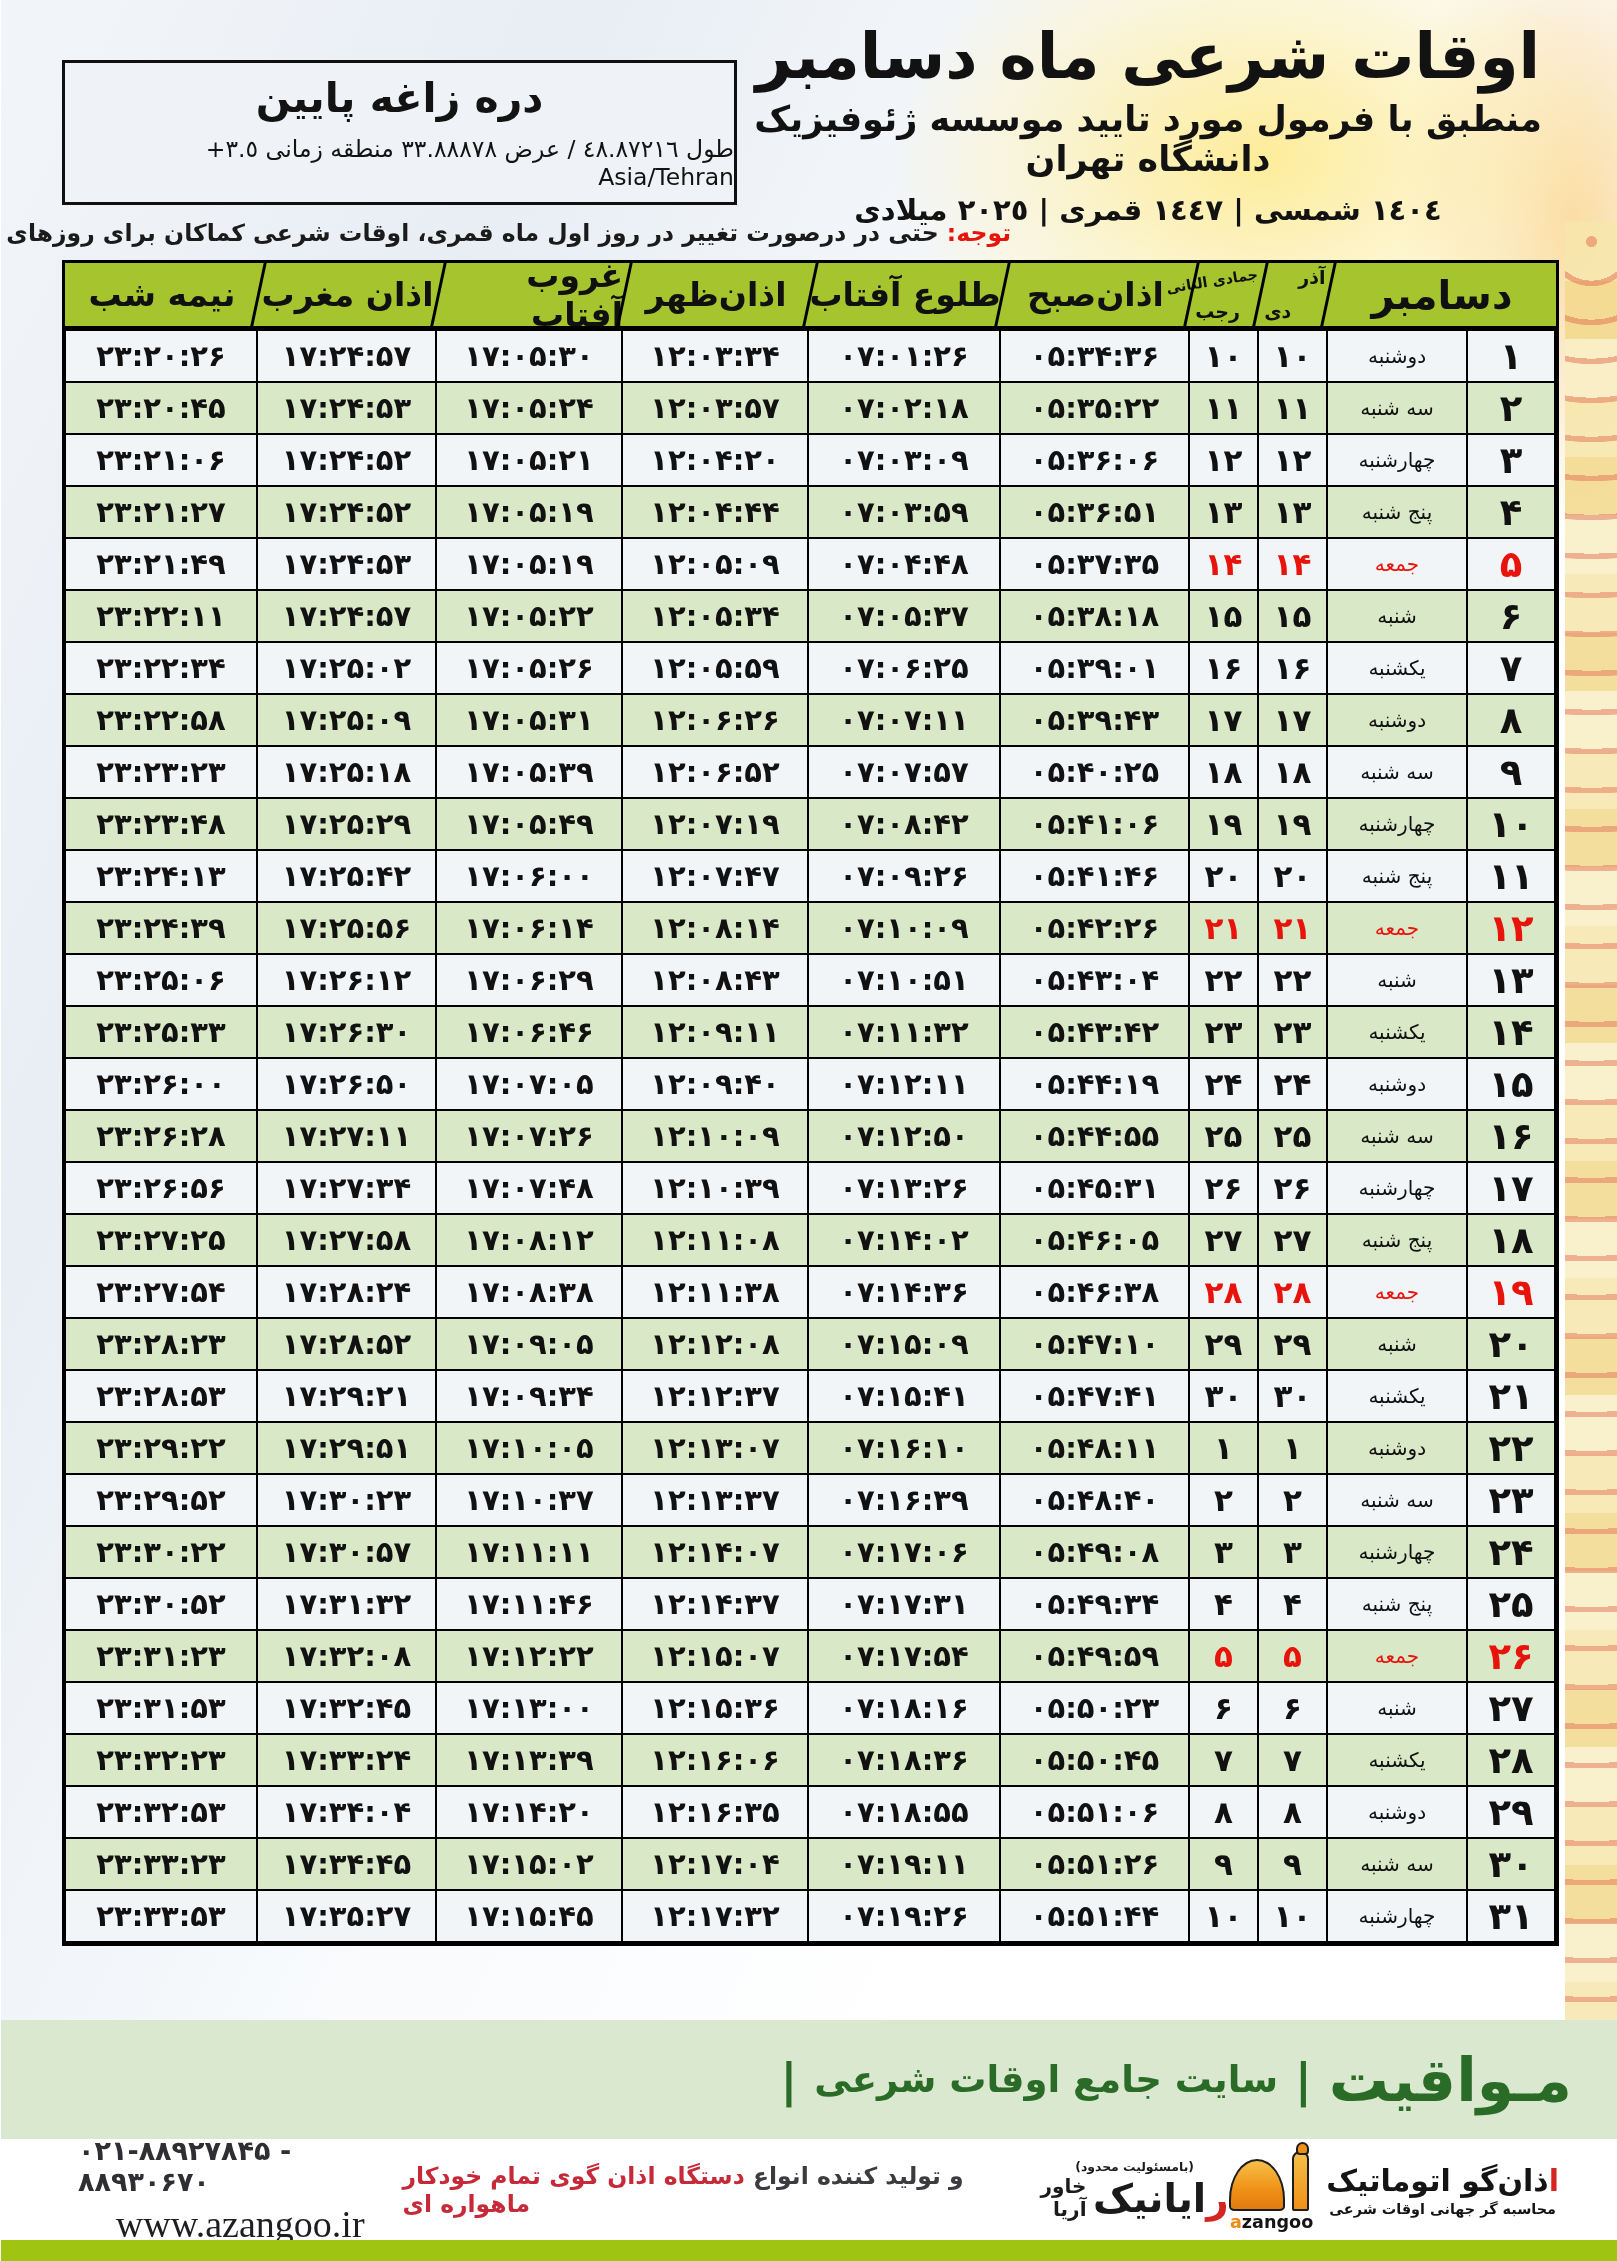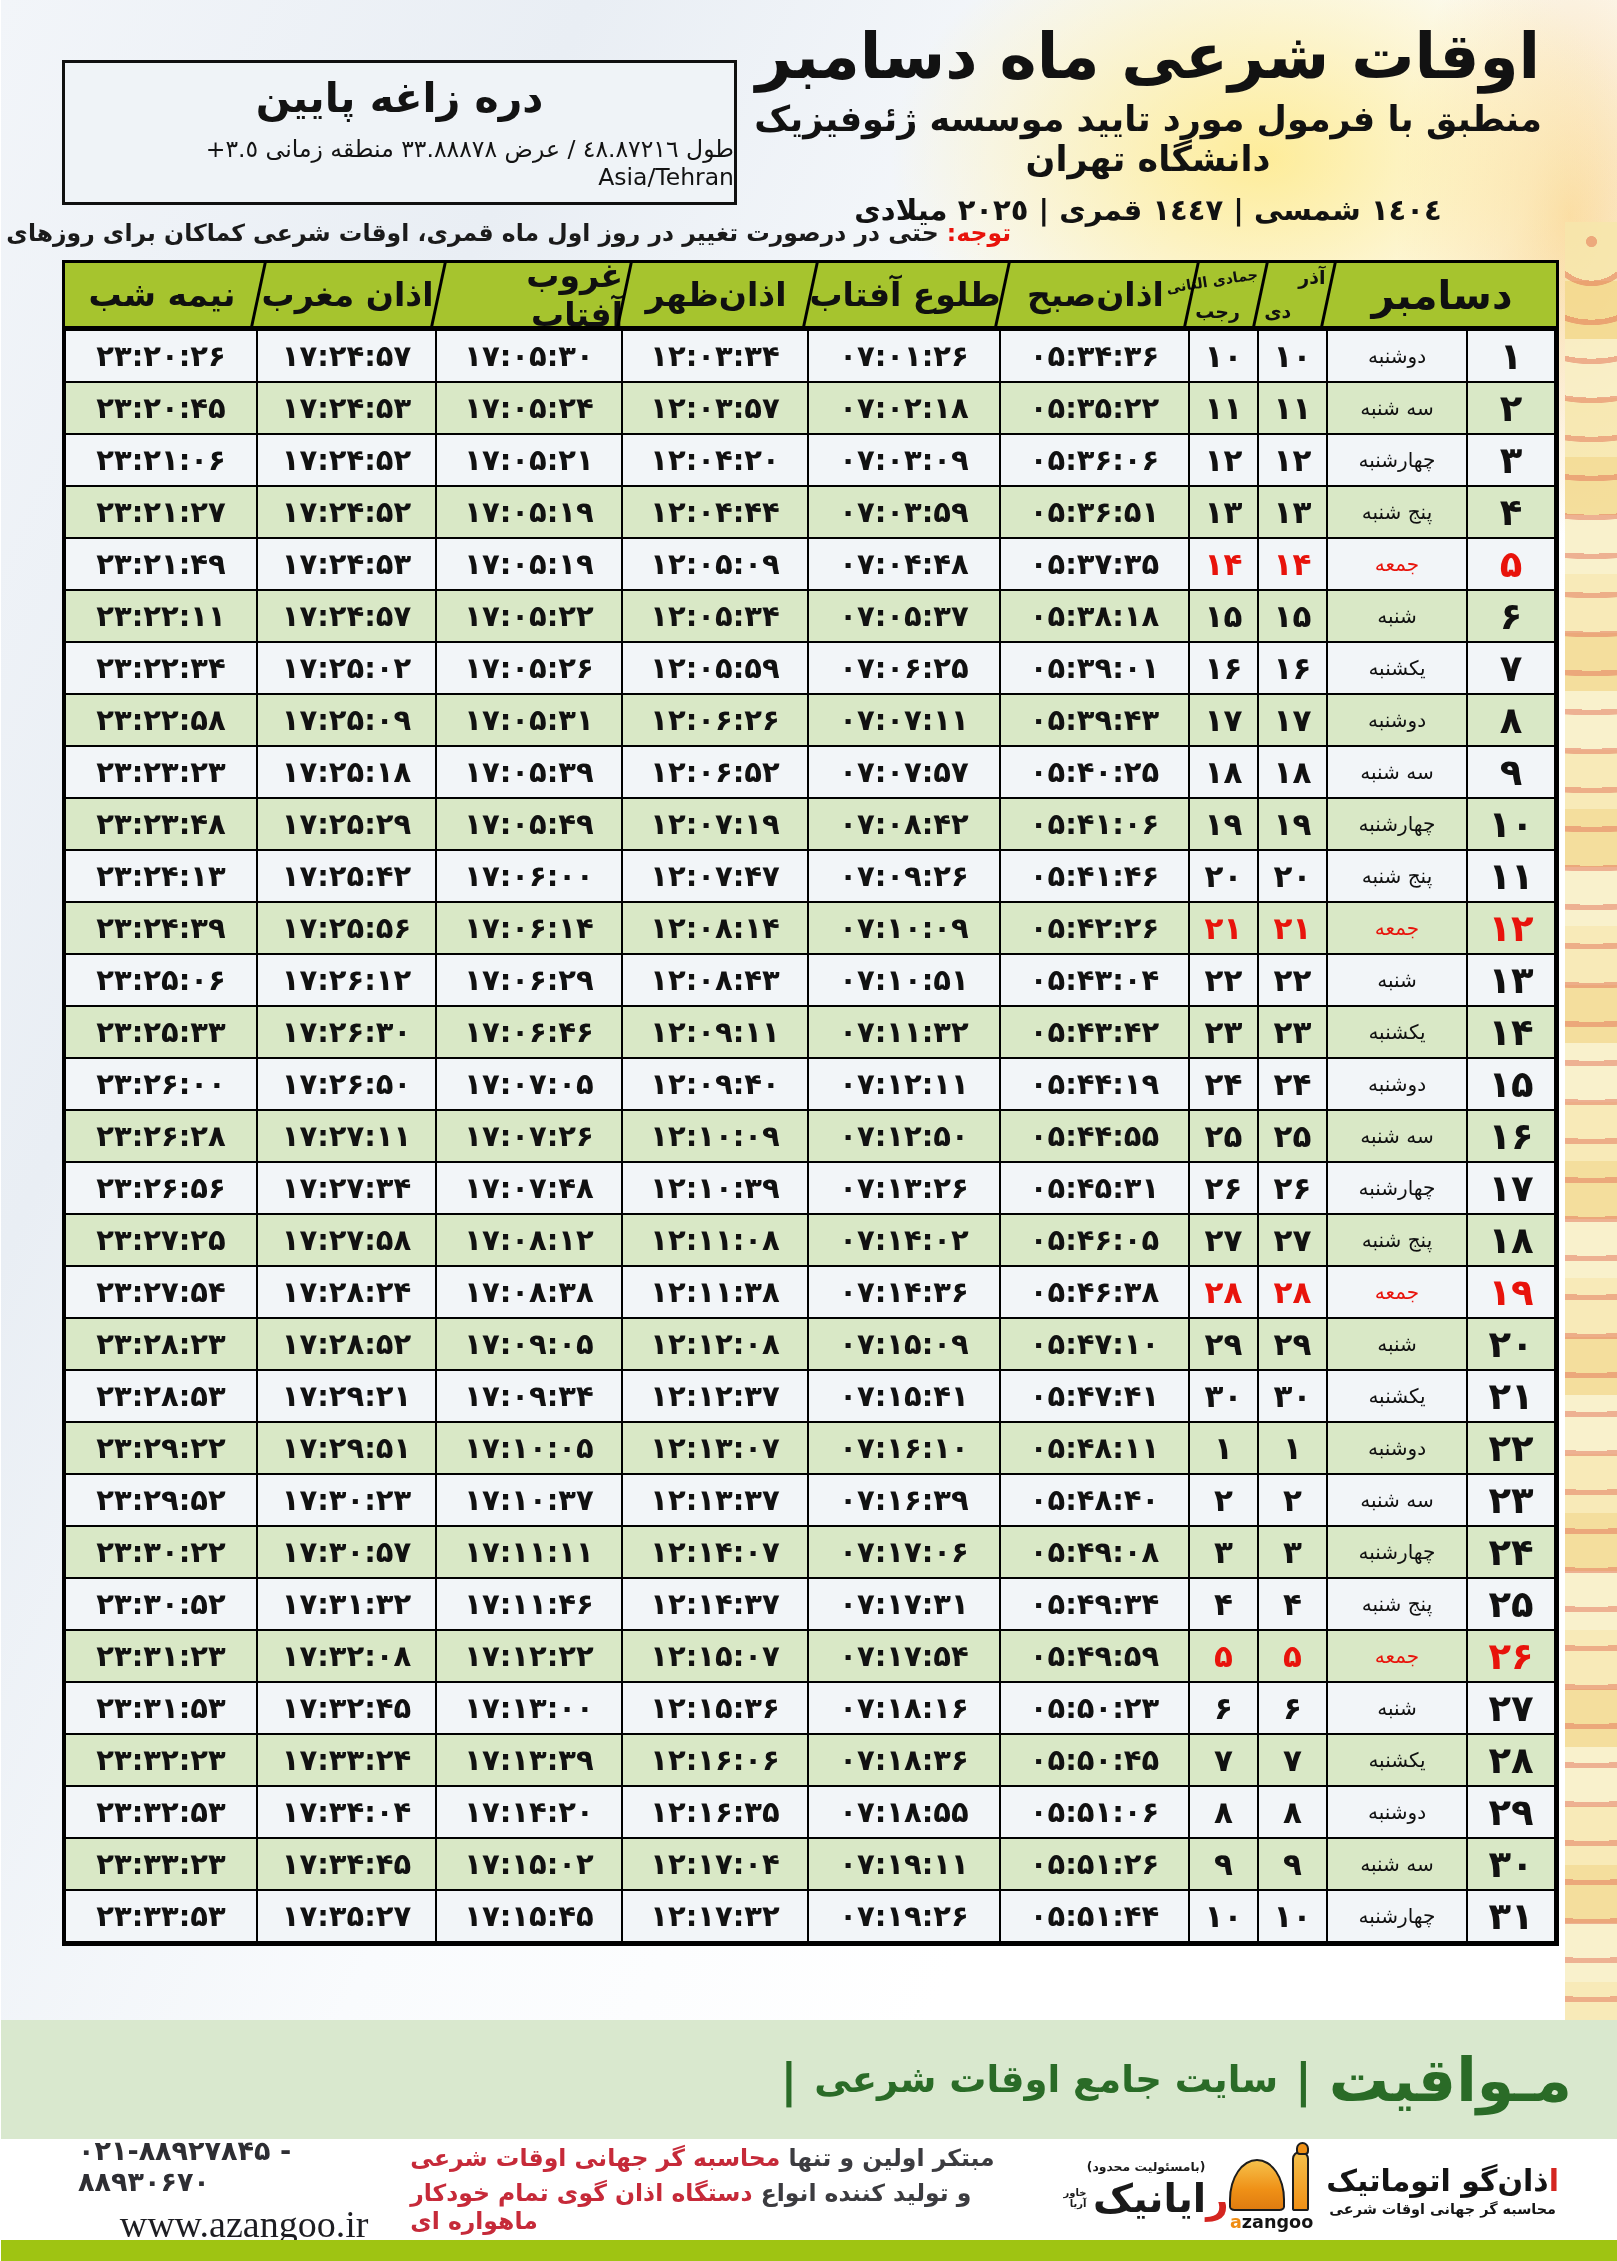--- a/index.html
+++ b/index.html
@@ -70,21 +70,21 @@
   .phones{font-size:27px;font-weight:bold;color:#2e2e33;direction:ltr;}
   .site{font-size:38px;color:#1d1d22;font-family:"Liberation Serif","DejaVu Serif",serif;direction:ltr;}
   .promo{display:flex;flex-direction:column;align-items:flex-end;gap:6.5px;order:3;
     font-size:23.5px;font-weight:bold;line-height:1.2;color:#3c3c40;text-align:left;}
   .promo .red{color:#c62a39;}
   .rayanik{display:flex;flex-direction:column;align-items:center;order:2;color:#1a1a1a;}
   .ray-note{font-size:12.4px;font-weight:bold;margin-bottom:1.3px;}
   .ray-main{display:flex;align-items:center;gap:6.5px;}
   .ray-word{font-size:39px;font-weight:bold;}
   .ray-word .red{color:#d42520;}
-  .ray-sub{display:flex;flex-direction:column;font-size:10px;font-weight:bold;line-height:1.15;}
+  .ray-sub{display:flex;flex-direction:column;font-size:20px;font-weight:bold;line-height:1.15;}
   .azangoo{display:flex;align-items:center;gap:11.7px;order:1;}
   .az-texts{display:flex;flex-direction:column;align-items:center;gap:2.6px;color:#141414;}
   .az-title{font-size:30px;font-weight:bold;white-space:nowrap;}
   .az-title .red{color:#d42520;}
   .az-sub{font-size:14.4px;font-weight:bold;}
   .az-iconbox{display:flex;flex-direction:column;align-items:center;}
   .az-icon{position:relative;width:86px;height:63px;}
   .dome{position:absolute;left:0;bottom:0;width:56px;height:52px;background:linear-gradient(180deg,#f6c04a,#ef9016 60%,#e07c10);
     border:2px solid #1d1d1d;border-radius:50% 50% 10% 10% / 78% 78% 8% 8%;box-sizing:border-box;}
   .minaret{position:absolute;right:5.2px;bottom:0;width:17px;height:60px;background:linear-gradient(180deg,#f6c04a,#ef9016);
@@ -541,21 +541,20 @@
       <span class="mv-div">|</span>
     </div>
   </div>
 
   <div class="foot-white">
     <div class="contact">
       <div class="phones">۰۲۱-۸۸۹۲۷۸۴۵ - ۸۸۹۳۰۶۷۰</div>
       <div class="site">www.azangoo.ir</div>
     </div>
     <div class="promo">
-      <div><span>مبتکر اولین و تنها </span><span class="red">محاسبه گر جهانی اوقات شرعی</span></div>
       <div><span>و تولید کننده انواع </span><span class="red">دستگاه اذان گوی تمام خودکار ماهواره ای</span></div>
     </div>
     <div class="rayanik">
       <div class="ray-note">(بامسئولیت محدود)</div>
       <div class="ray-main">
         <span class="ray-word"><span class="red">ر</span><span>ایانیک</span></span>
         <span class="ray-sub">
           <span>خاور</span>
           <span>آریا</span>
         </span>

